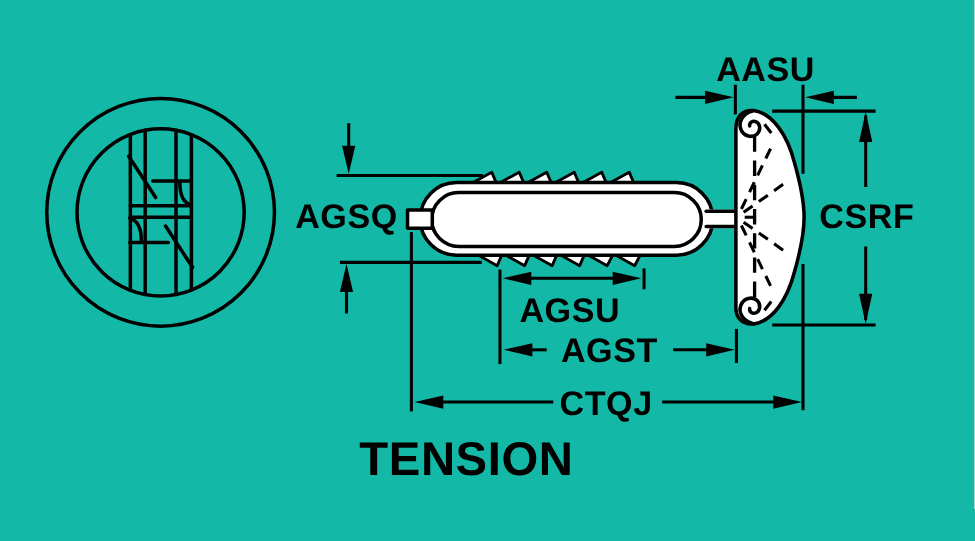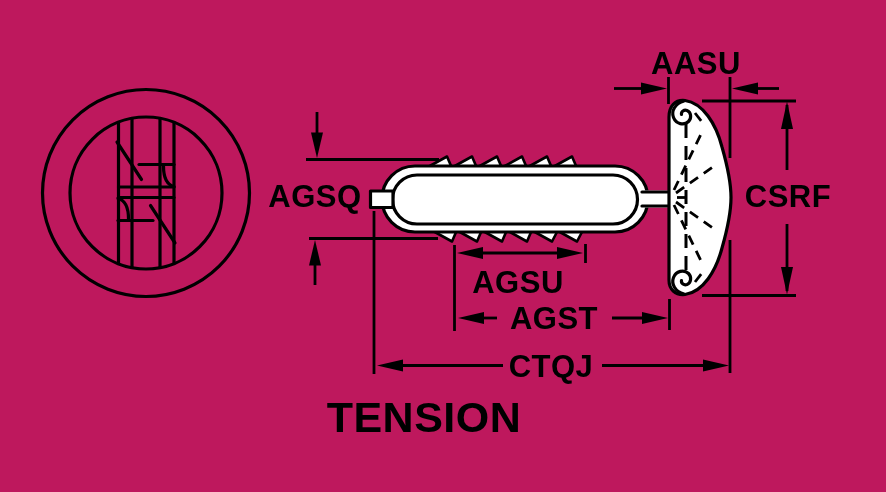--- a/index.html
+++ b/index.html
@@ -4,21 +4,21 @@
 <style>
   html, body {
     margin: 0;
     padding: 0;
     background: #ffffff;
   }
   .canvas {
     position: relative;
     width: 886px;
     height: 492px;
-    background: #be185d;
+    background: #14b8a6;
     overflow: hidden;
     font-family: "Liberation Sans", sans-serif;
   }
   svg { display: block; }
   .outline {
     fill: none;
     stroke: #000;
     stroke-width: 3.2;
     stroke-linejoin: round;
     stroke-linecap: round;

